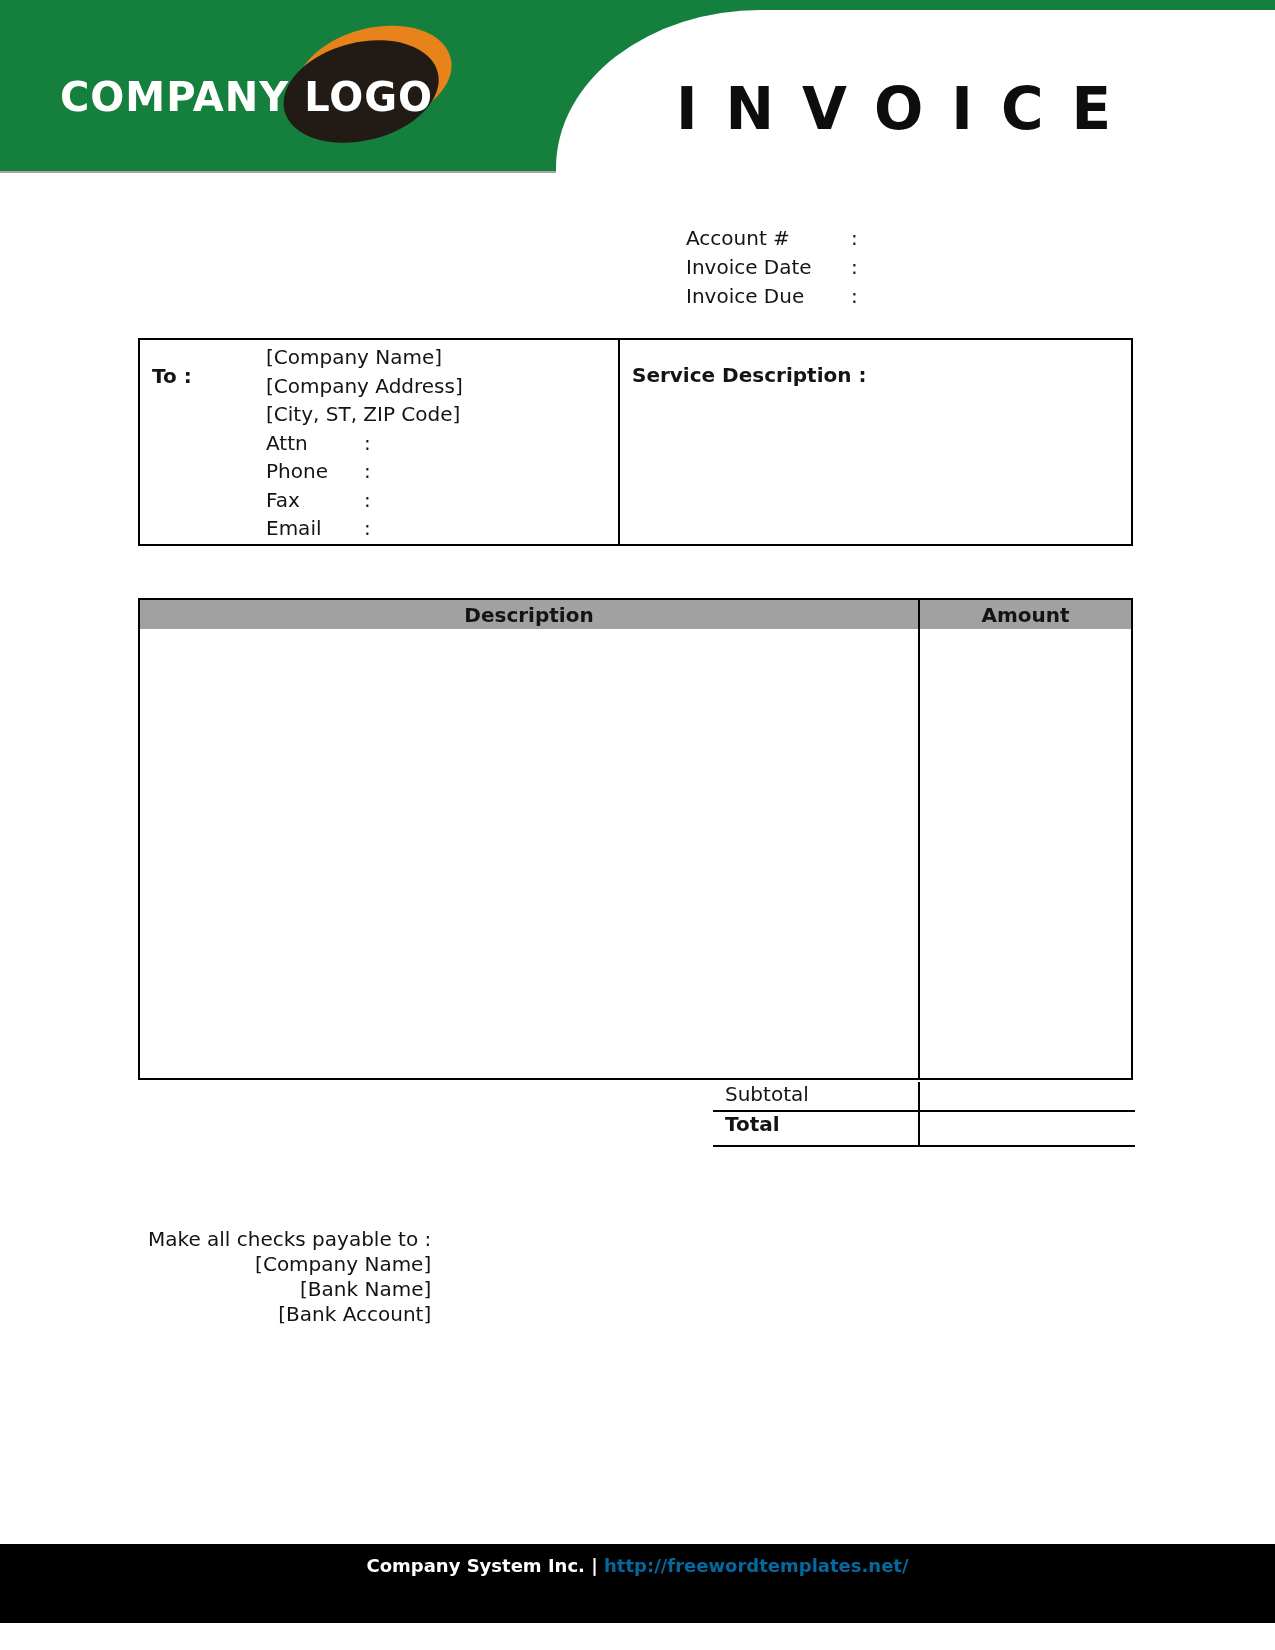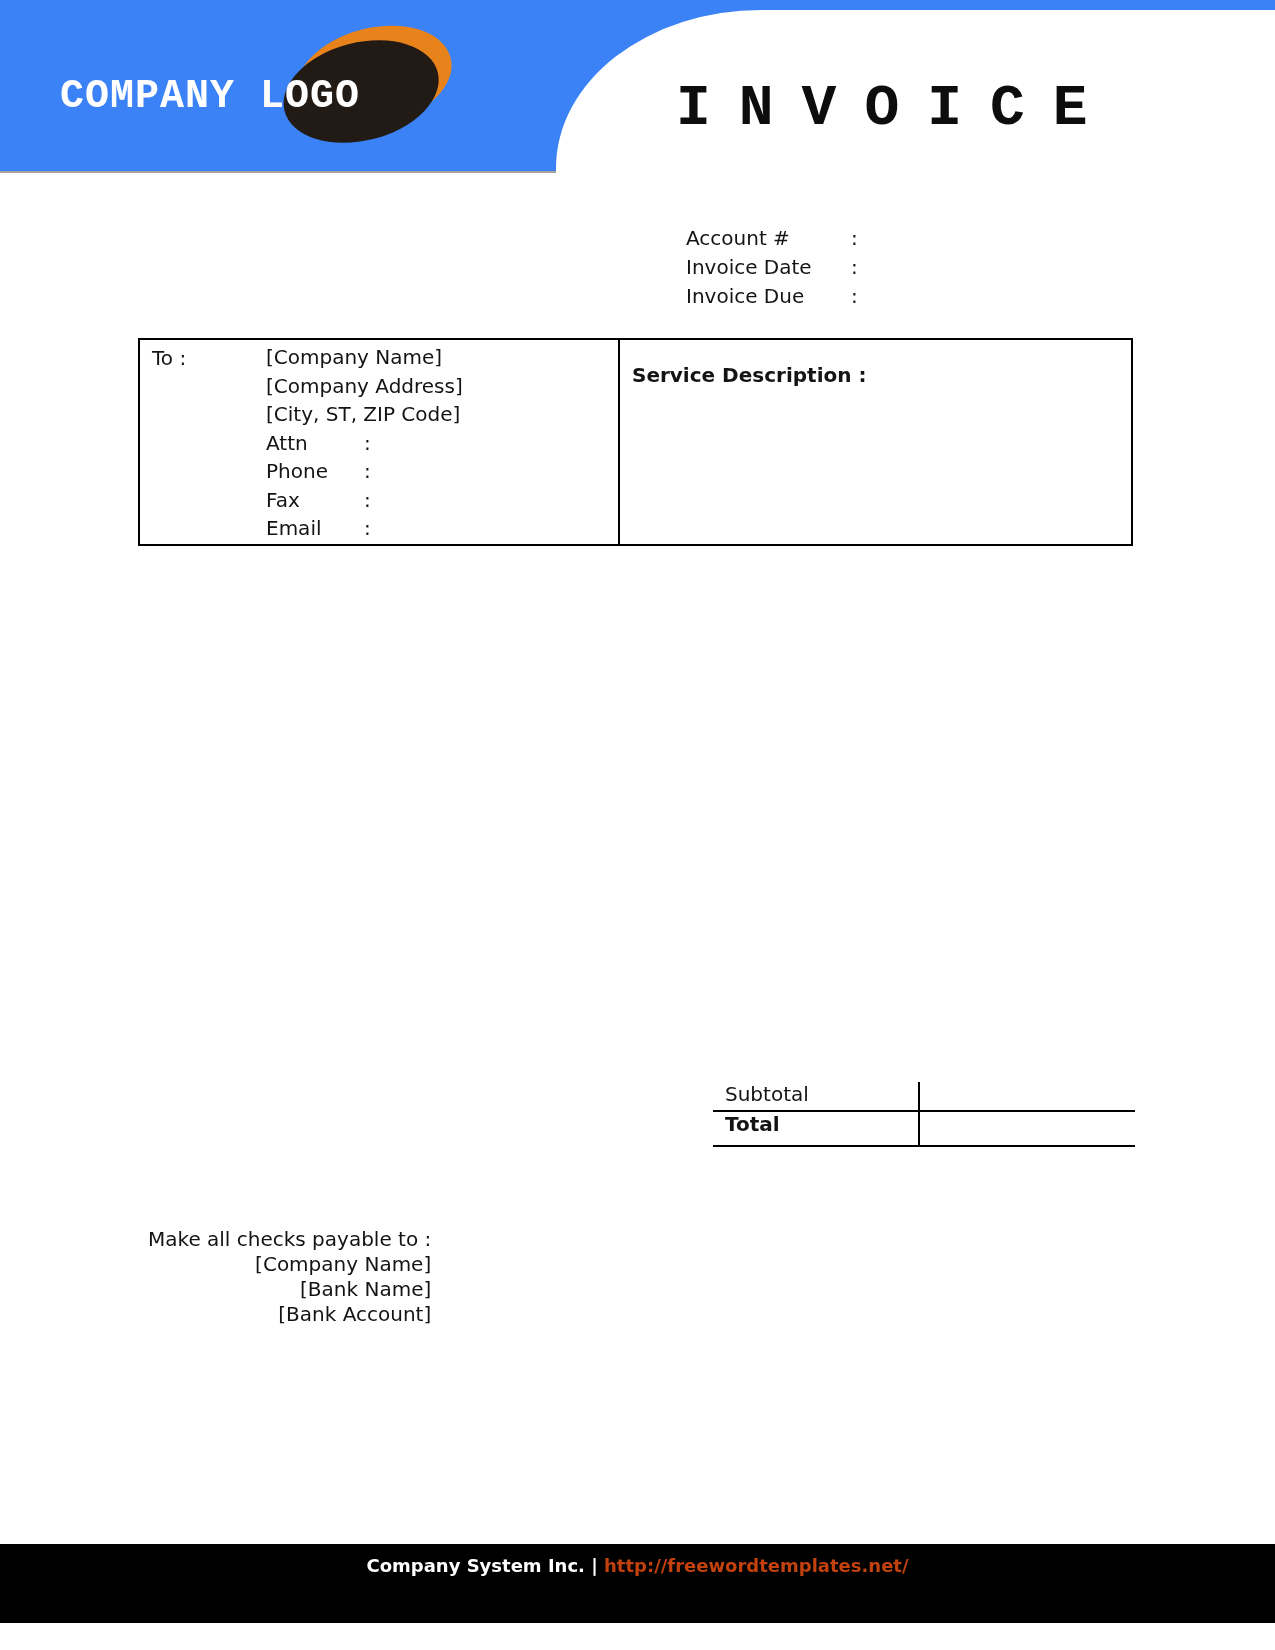--- a/index.html
+++ b/index.html
@@ -3,21 +3,21 @@
 <meta charset="utf-8">
 <style>
   * { margin:0; padding:0; box-sizing:border-box; }
   html,body { background:#ffffff; }
   .page {
     position:relative; width:1275px; height:1650px; background:#ffffff;
     font-family:"DejaVu Sans", sans-serif; color:#141414; overflow:hidden;
   }
 
   
-  .header { position:absolute; left:0; top:0; width:1275px; height:173px; background:#3b82f6;font-family:Liberation Mono, monospace; }
+  .header { position:absolute; left:0; top:0; width:1275px; height:173px; background:#15803d; }
   .header-rule { position:absolute; left:0; bottom:0; width:100%; height:2px; background:#a8a49f; }
   .header-white {
     position:absolute; left:556px; top:10px; width:719px; height:163px;
     background:#ffffff; border-top-left-radius:205px 158px;
   }
   .swoosh-outer {
     position:absolute; left:295px; top:28px; width:158px; height:98px;
     background:#e8831c; border-radius:50%; transform:rotate(-14deg);
   }
   .swoosh-inner {
@@ -39,21 +39,21 @@
   .meta-label { display:inline-block; width:165px; }
   .meta-colon { display:inline-block; width:14px; }
   .meta-value { display:inline-block; width:180px; }
 
   
   .to-box {
     position:absolute; left:138px; top:338px; width:995px; height:208px;
     border:2px solid #000000; display:flex; font-size:20px;
   }
   .to-cell { width:478px; position:relative; }
-  .to-label { position:absolute; left:12px; top:6px; font-weight:normal; }
+  .to-label { position:absolute; left:12px; top:24px; font-weight:bold; }
   .to-content { position:absolute; left:126px; top:3px; line-height:28.5px; }
   .to-field-label { display:inline-block; width:98px; }
   .to-field-colon { display:inline-block; width:14px; }
   .service-cell { flex:1; border-left:2px solid #000000; padding:23px 0 0 12px; }
   .service-label { font-weight:bold; }
 
   
   .items { position:absolute; left:138px; top:598px; width:995px; border:2px solid #000000; }
   .items-header { display:flex; height:29px; background:#a1a1a1; }
   .items-header .col-desc {
@@ -83,21 +83,21 @@
   
   .payment { position:absolute; left:148px; top:1227px; font-size:20px; line-height:25px;text-align:right; }
 
   
   .footer {
     position:absolute; left:0; top:1544px; width:1275px; height:79px; background:#000000;
     color:#ffffff; text-align:center; font-weight:bold;
   }
   .footer-line1 { padding-top:10px; font-size:18px; line-height:24px; }
   .footer-line2 { font-size:19px; line-height:26px; }
-  .footer-link { color:#c2410c; text-decoration:none;margin-top:40px; }
+  .footer-link { color:#0369a1; text-decoration:none;margin-top:40px; }
 </style>
 </head>
 <body>
 
 <div class="page">
 
   <div class="header">
     <div class="header-rule"></div>
     <div class="swoosh-outer">
       <div class="swoosh-inner"></div>
@@ -144,20 +144,30 @@
         <div>
           <span class="to-field-label">Email</span><span class="to-field-colon">:</span><span></span>
         </div>
       </div>
     </div>
     <div class="service-cell">
       <div class="service-label">Service Description :</div>
     </div>
   </div>
 
+  <div class="items">
+    <div class="items-header">
+      <div class="col-desc">Description</div>
+      <div class="col-amt">Amount</div>
+    </div>
+    <div class="items-body">
+      <div class="col-desc"></div>
+      <div class="col-amt"></div>
+    </div>
+  </div>
 
   <div class="totals">
     <div class="totals-row">
       <div class="totals-label">
         <span>Subtotal</span>
       </div>
       <div class="totals-amount"></div>
     </div>
     <div class="totals-row total-row">
       <div class="totals-label">

